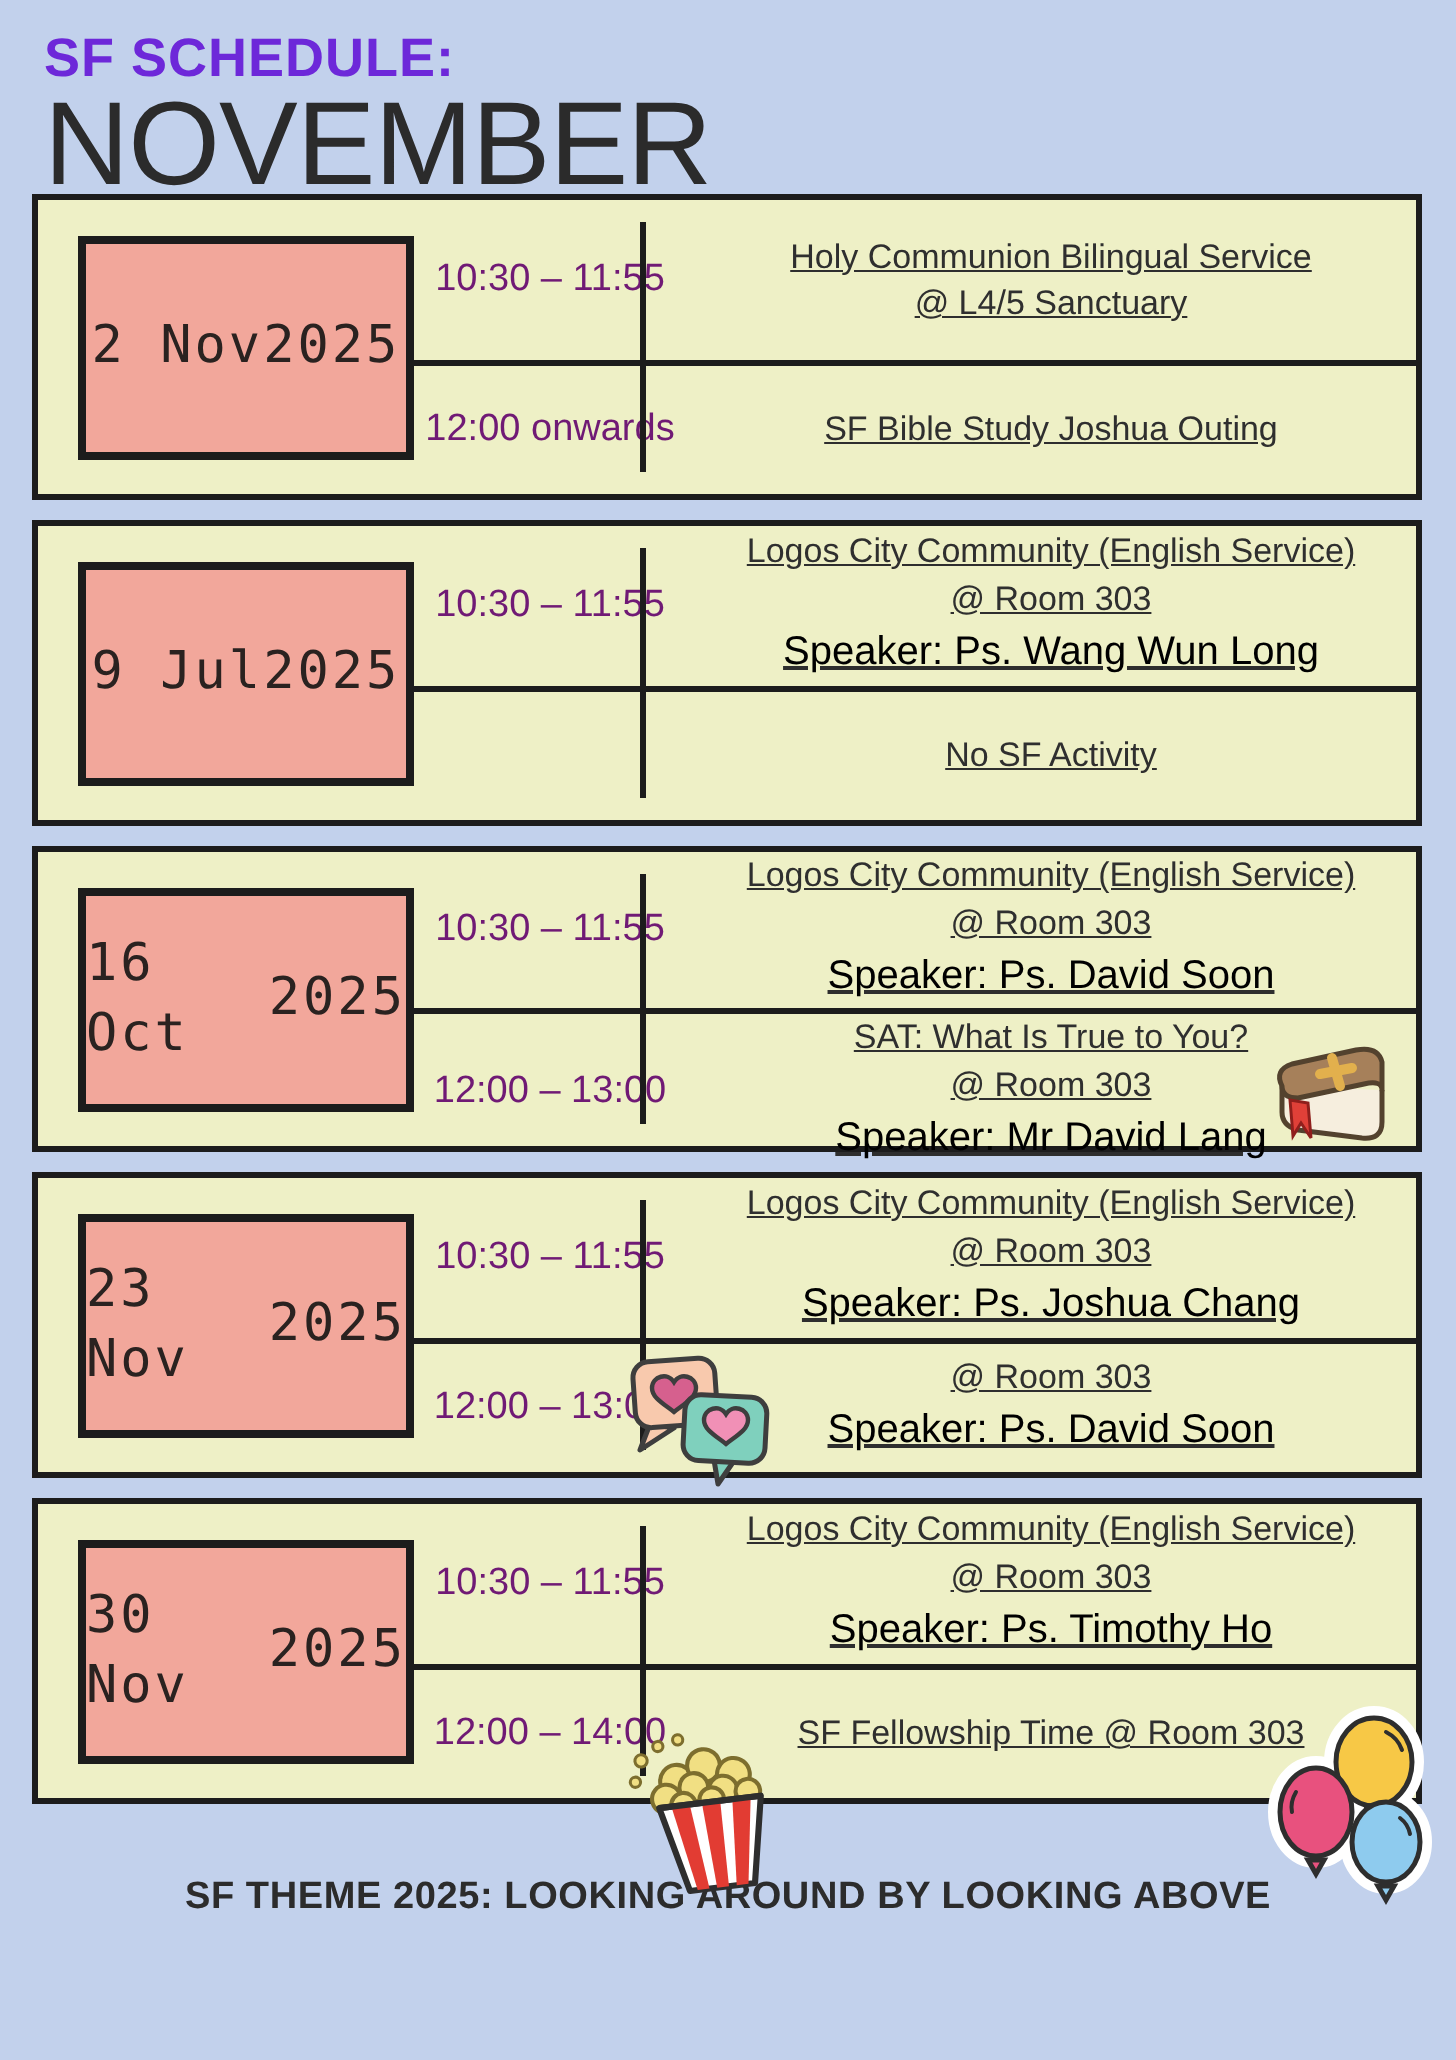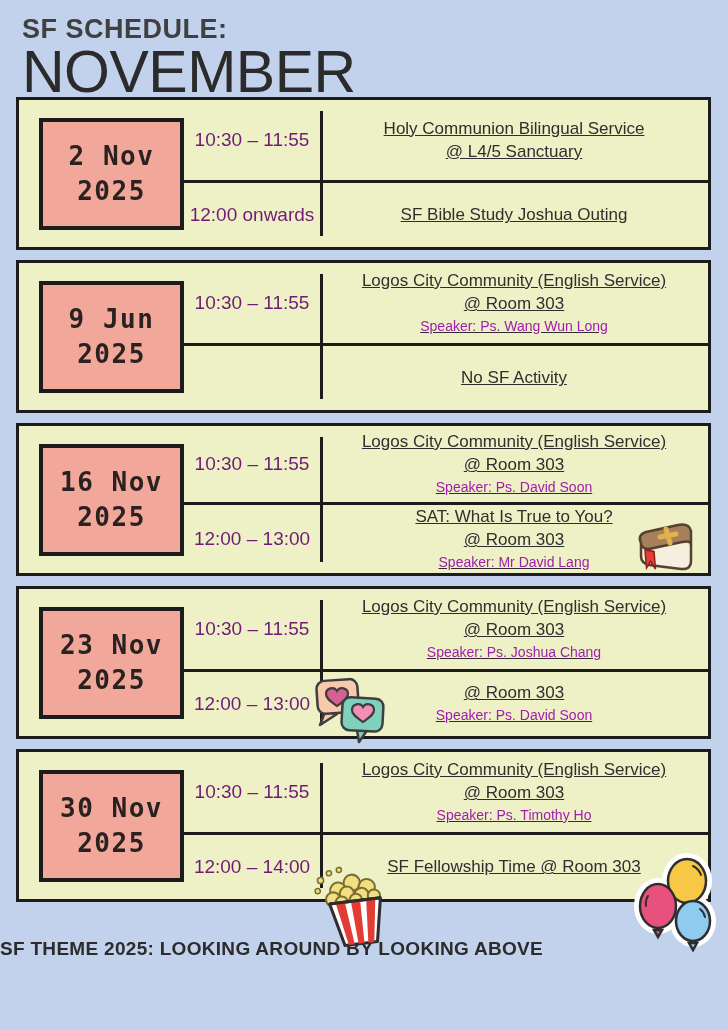--- a/index.html
+++ b/index.html
@@ -2,60 +2,60 @@
 <html><head>
 <meta charset="utf-8">
 <style>
   html, body { margin:0; padding:0; background:#c2d1ec; }
   .poster {
     position:relative; width:728px; height:1030px;
     background:#c2d1ec; overflow:hidden;
     font-family:"Liberation Sans", sans-serif; color:#2e2e2e;
   }
   .header { padding:15px 0 0 22px; }
-  .title-line1 { font-size:27px; font-weight:bold; letter-spacing:.5px; color:#404040; line-height:1.1; }
+  .title-line1 { font-size:27px; font-weight:bold; letter-spacing:.5px; color:#6d28d9; line-height:1.1; }
   .title-line2 { font-size:59px; font-weight:normal; letter-spacing:-.5px; color:#2b2b2b; line-height:.86; margin-top:2px; }
 
   .card {
     box-sizing:border-box; position:relative;
     height:153px; margin:0 17px 10px 16px;
     background:#eef0c6; border:3px solid #1c1c1c;
     display:flex;
   }
   .card:first-of-type { margin-top:11px; }
 
   .datebox {
-    box-sizing:border-box; width:145px; height:112px;
+    box-sizing:border-box; width:168px; height:112px;
     margin:auto 0 auto 20px;
     background:#f2a79b; border:4px solid #1c1c1c;
-    display:flex; flex-direction:column; justify-content:center; align-items:center;
-    font-family:"DejaVu Sans Mono", monospace; font-weight:bold;
+    display:flex; flex-direction:row; justify-content:center; align-items:center;
+    font-family:"DejaVu Sans Mono", monospace; font-weight:normal;
     font-size:26px; letter-spacing:1.5px; line-height:1.35; color:#2a2220;
     flex-shrink:0;
   }
 
   .rows { flex:1; display:flex; flex-direction:column; min-width:0; }
   .row { display:flex; align-items:center; }
   .row1 { flex:55; border-bottom:3px solid #1c1c1c; }
   .row2 { flex:45; }
   .time { width:136px; flex-shrink:0; text-align:center; font-size:19px; color:#701a75; }
   .details { flex:1; text-align:center; padding:0 8px; min-width:0;text-decoration:underline; }
   .dline { font-size:17px; line-height:1.38; color:#2f2f2f; }
-  .dspeaker { font-size:14px; line-height:1.55; color:#a21caf; }
+  .dspeaker { font-size:20px; line-height:1.55; color:#000000; }
 
   .vdivider { position:absolute; left:301px; top:11px; bottom:11px; width:3px; background:#1c1c1c; }
 
   .icon-abs { position:absolute; z-index:5; }
   .icon-bible    { right:10px; bottom:0; width:68px; height:62px; }
   .icon-hearts   { left:294px; bottom:-8px; width:74px; height:68px; }
   .icon-popcorn  { left:293px; bottom:-49px; width:88px; height:86px; }
   .icon-balloons { right:-16px; bottom:-56px; width:90px; height:102px; }
 
   .footer {
-    margin-top:36px; 
+    margin-top:36px; text-align:center;
     font-size:19px; font-weight:bold; letter-spacing:.3px; color:#2c2c2c;
   }
 </style>
 </head>
 <body>
 
 <div class="poster">
 
   <div class="header">
     <div class="title-line1">SF SCHEDULE:</div>
@@ -80,21 +80,21 @@
         <div class="details">
           <div class="dline">SF Bible Study Joshua Outing</div>
         </div>
       </div>
     </div>
     <div class="vdivider"></div>
   </div>
 
   <div class="card">
     <div class="datebox">
-      <div>9 Jun</div>
+      <div>9 Jul</div>
       <div>2025</div>
     </div>
     <div class="rows">
       <div class="row row1">
         <div class="time">10:30 – 11:55</div>
         <div class="details">
           <div class="dline">Logos City Community (English Service)</div>
           <div class="dline">@ Room 303</div>
           <div class="dspeaker">Speaker: Ps. Wang Wun Long</div>
         </div>
@@ -104,21 +104,21 @@
         <div class="details">
           <div class="dline">No SF Activity</div>
         </div>
       </div>
     </div>
     <div class="vdivider"></div>
   </div>
 
   <div class="card">
     <div class="datebox">
-      <div>16 Nov</div>
+      <div>16 Oct</div>
       <div>2025</div>
     </div>
     <div class="rows">
       <div class="row row1">
         <div class="time">10:30 – 11:55</div>
         <div class="details">
           <div class="dline">Logos City Community (English Service)</div>
           <div class="dline">@ Room 303</div>
           <div class="dspeaker">Speaker: Ps. David Soon</div>
         </div>

